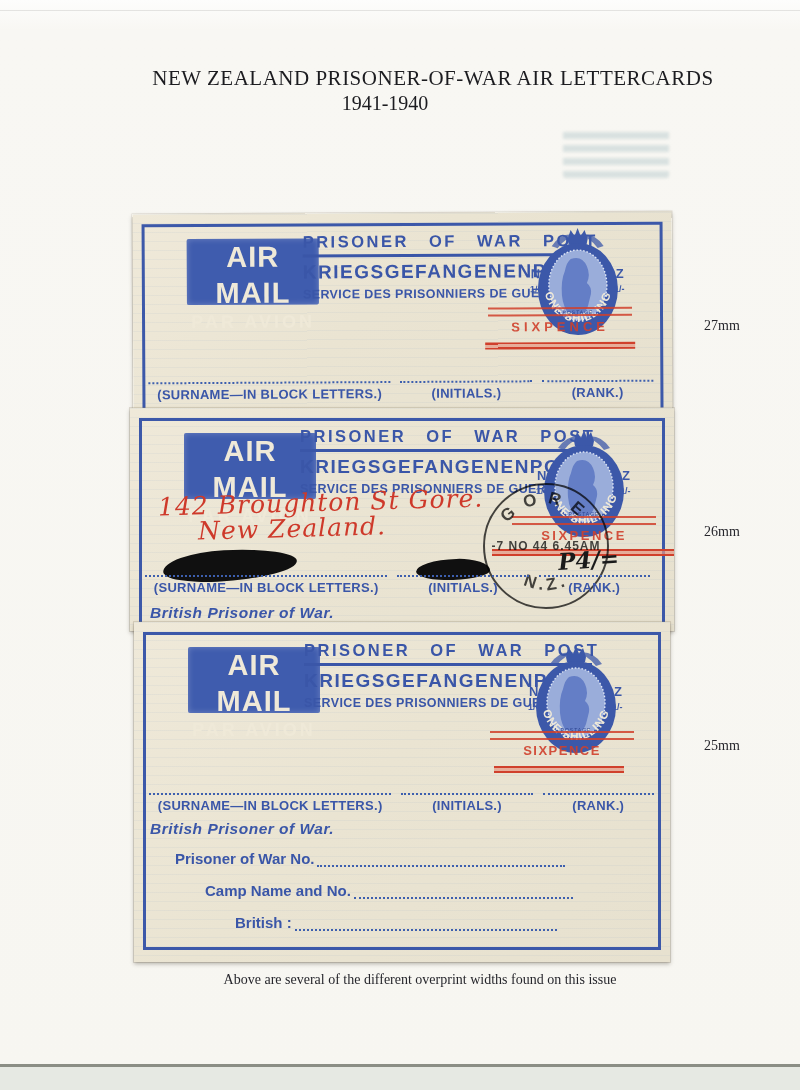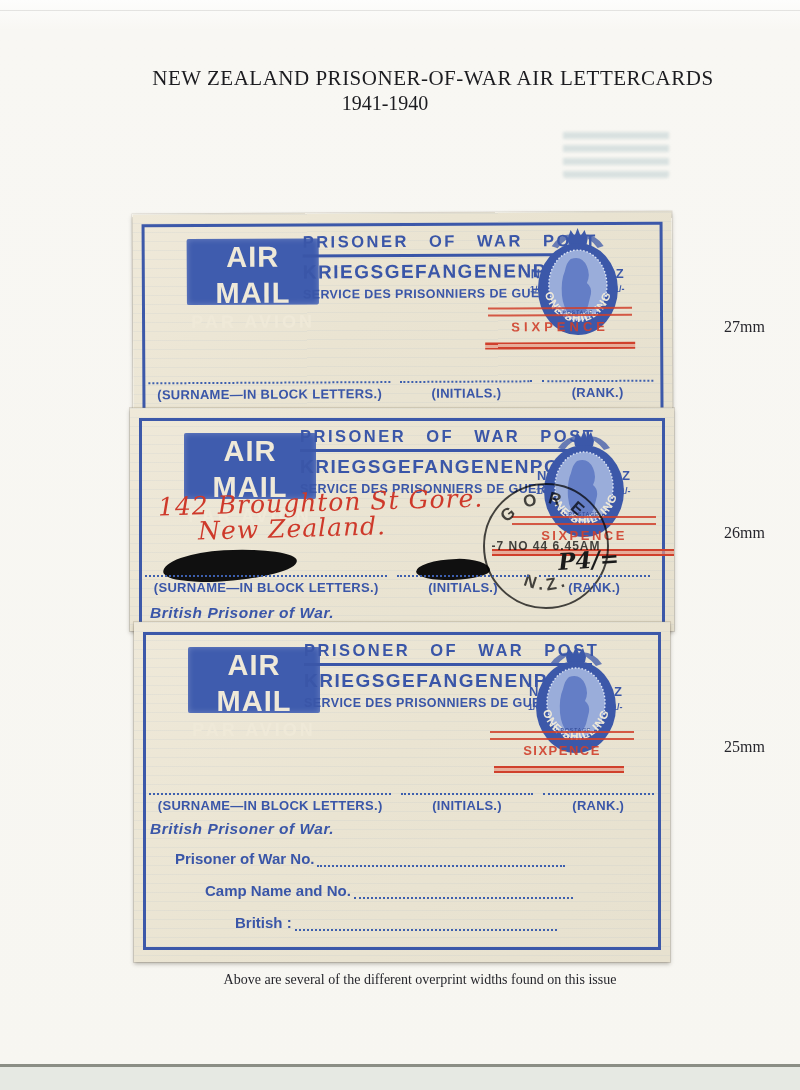--- a/index.html
+++ b/index.html
@@ -14,21 +14,21 @@
   .scan-strip{position:absolute;left:0;top:1067px;width:800px;height:23px;background:#e6e9e3;}
   
   .page-title{position:absolute;left:0;top:66px;width:770px;text-align:center;
     font-size:21px;letter-spacing:.5px;color:#1c1c20;padding-left:48px;}
   .page-subtitle{position:absolute;left:0;top:92px;width:770px;text-align:center;
     font-size:20px;color:#1c1c20;}
   .issue-line{position:absolute;left:115px;top:138px;font-size:17px;color:#22222a;}
   .desc-line{position:absolute;left:115px;top:174px;font-size:17px;color:#22222a;}
   .caption{position:absolute;left:40px;top:972px;width:760px;text-align:center;
     font-size:14px;color:#26262c;}
-  .mm-label{position:absolute;left:704px;font-size:16px;color:#26262c;margin-left:20px;}
+  .mm-label{position:absolute;left:704px;font-size:14px;color:#26262c;}
   .mm-1{top:318px}.mm-2{top:524px}.mm-3{top:738px}
   .showthrough{position:absolute;left:563px;top:126px;width:106px;height:52px;
     background:repeating-linear-gradient(0deg,rgba(95,140,150,.20) 0 7px,transparent 7px 13px);
     filter:blur(1.6px);border-radius:3px;}
   
   .card{position:absolute;overflow:hidden;
     background:
       repeating-linear-gradient(180deg,rgba(120,150,190,.08) 0 1px,transparent 1px 9px),
       linear-gradient(135deg,#efe9d9 0,#eae4d2 45%,#e7e1cf 100%);
     box-shadow:0 2px 4px rgba(60,55,40,.35),0 0 0 1px rgba(150,140,115,.25);}

